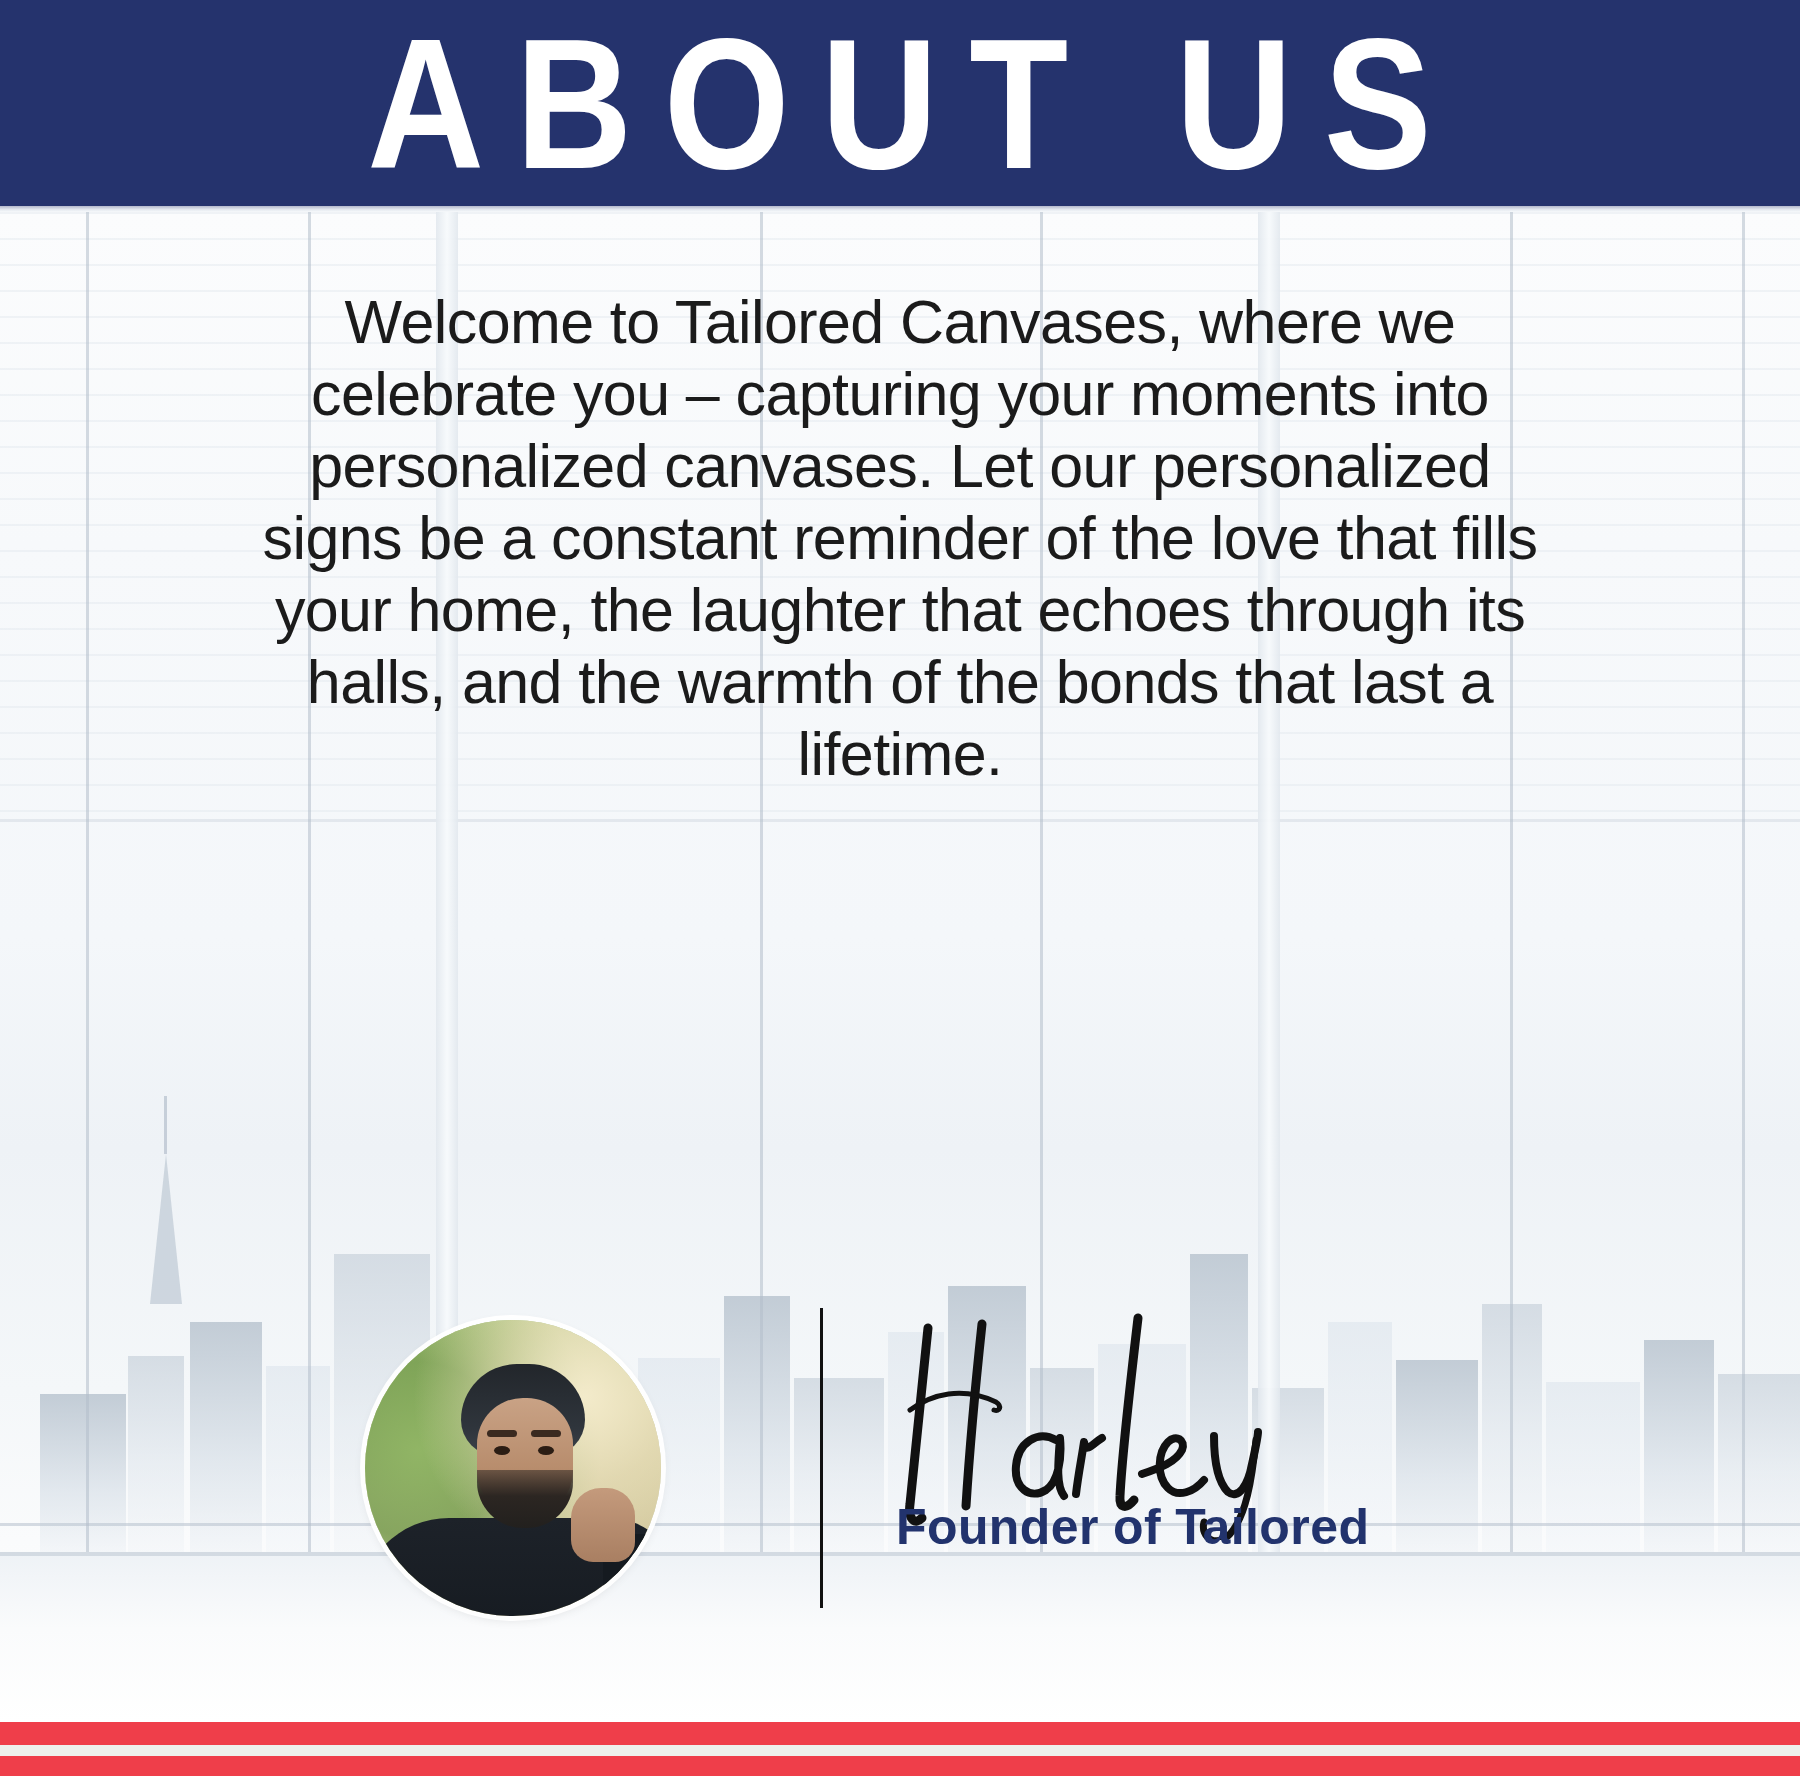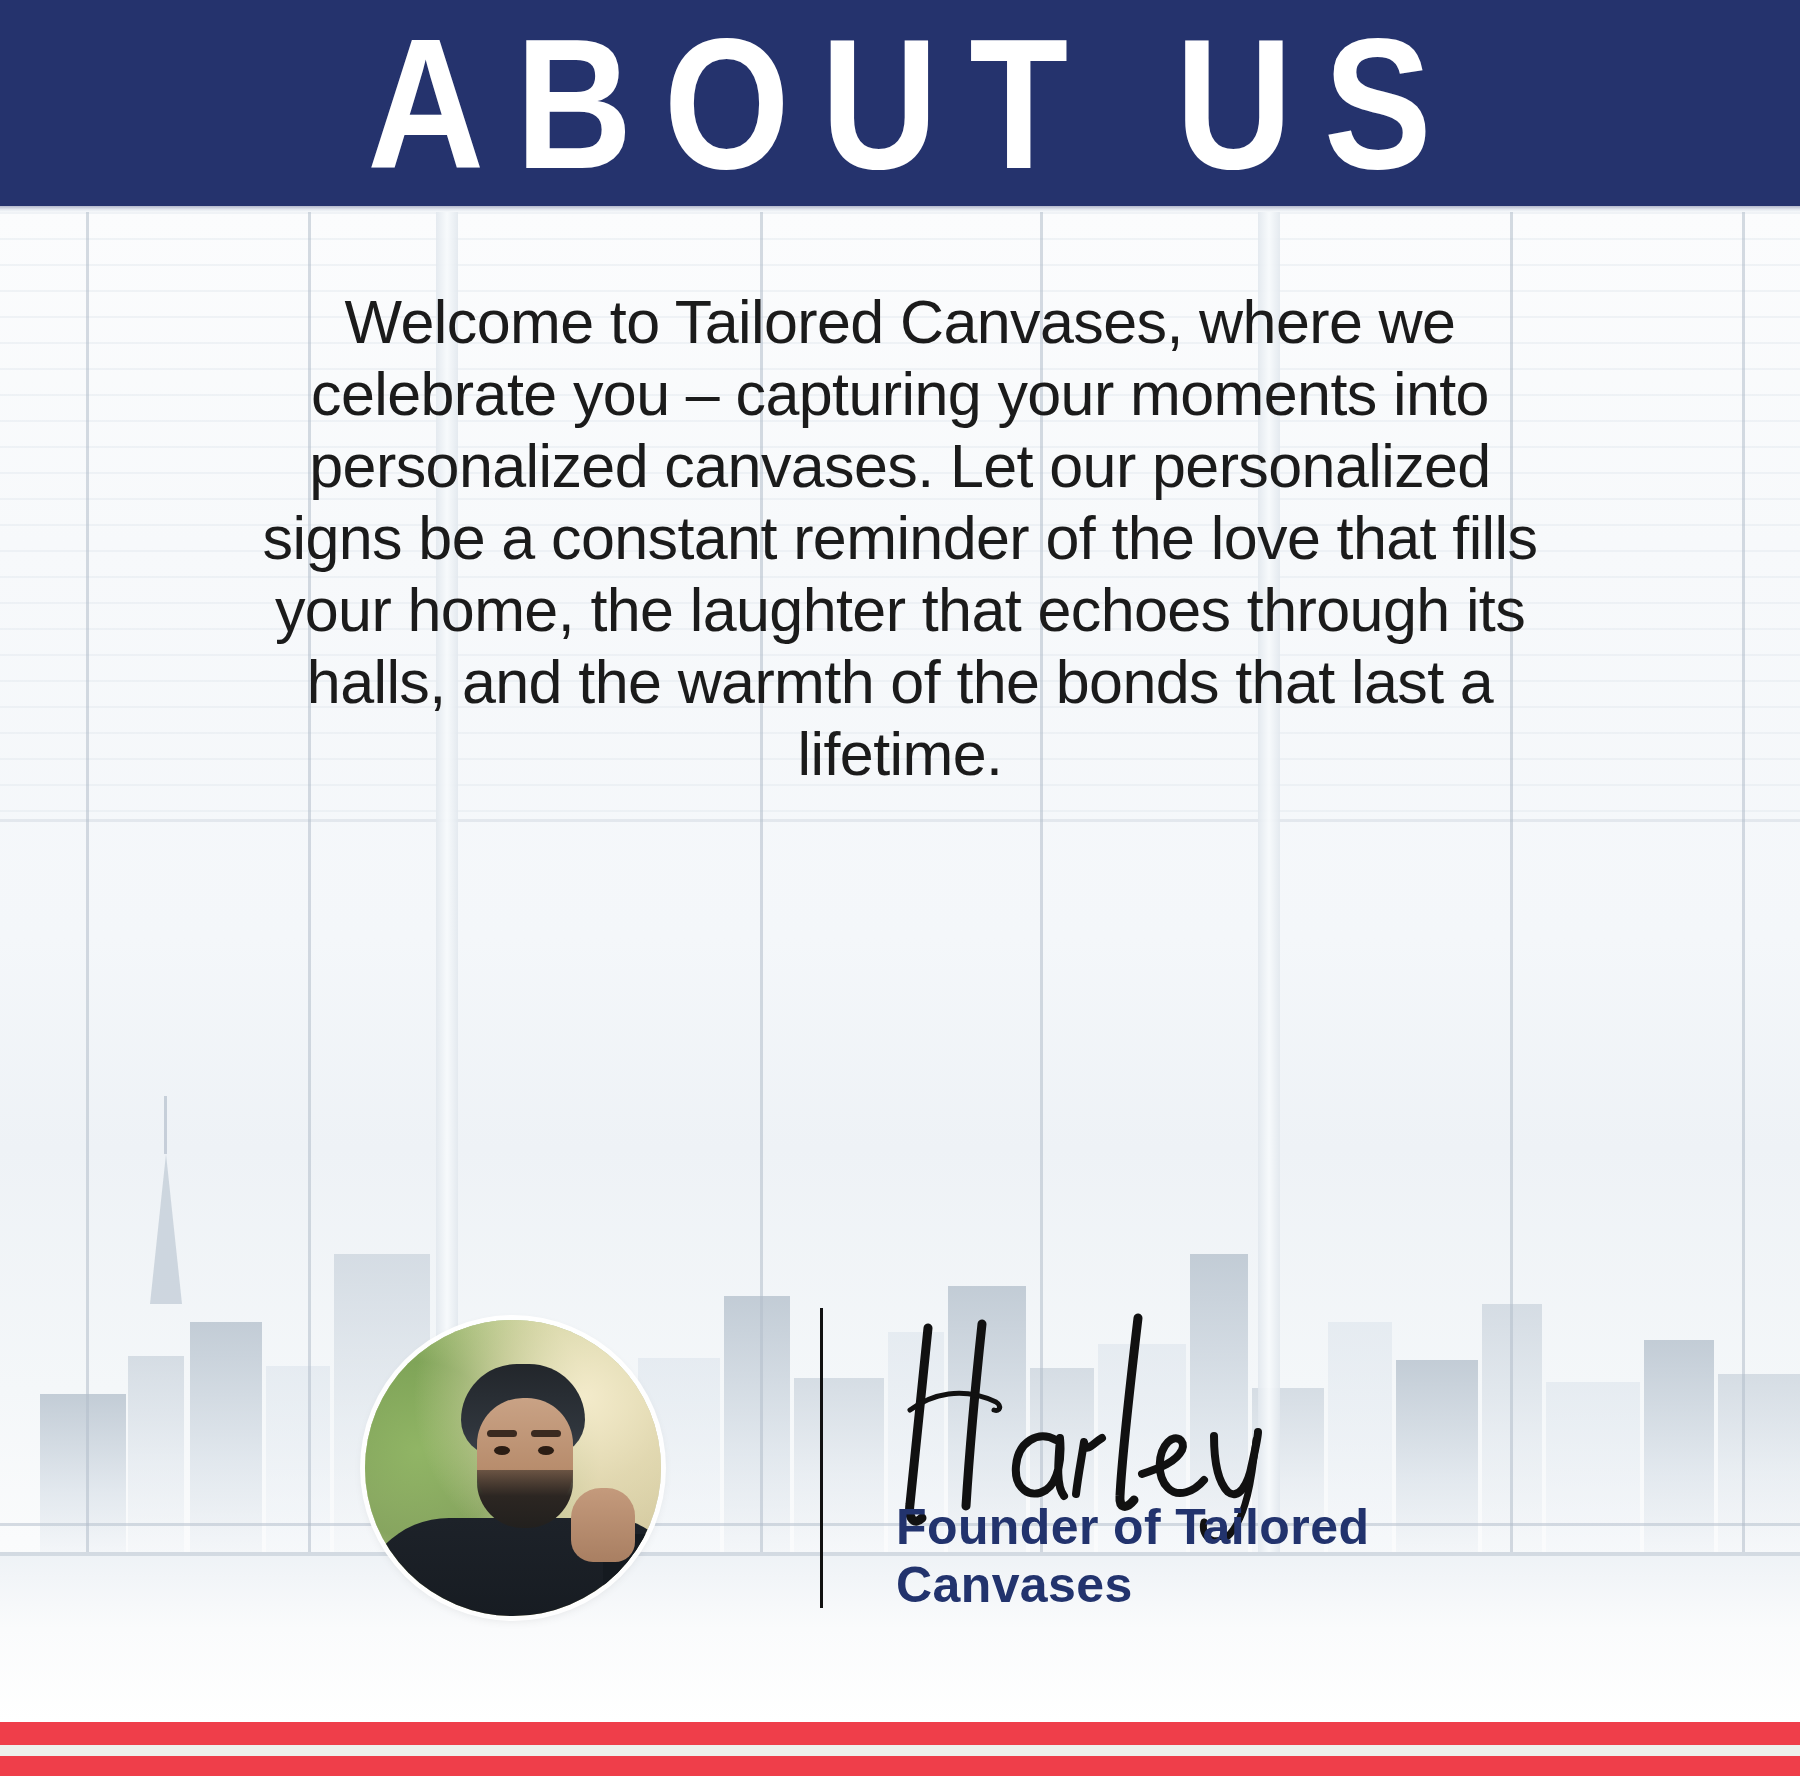--- a/index.html
+++ b/index.html
@@ -375,21 +375,20 @@
           <path d="M272 184 C 290 178, 306 172, 312 160 C 316 150, 306 144, 298 152 C 288 162, 286 186, 298 198 C 308 208, 324 202, 334 190" stroke-width="8"></path>
 
           <path d="M344 146 C 344 170, 348 192, 358 202 C 368 210, 378 196, 382 174 C 386 156, 388 146, 388 142" stroke-width="8"></path>
           <path d="M386 150 C 382 190, 376 226, 360 244 C 346 258, 330 248, 334 232" stroke-width="7"></path>
         </g>
       </svg>
     </div>
 
     <div class="sig-role">
       <div>Founder of Tailored</div>
-      <div>Canvases</div>
     </div>
   </div>
 
   <div class="stripe stripe-top"></div>
   <div class="stripe stripe-gap"></div>
   <div class="stripe stripe-bottom"></div>
 
 </div>
 
 </body></html>

